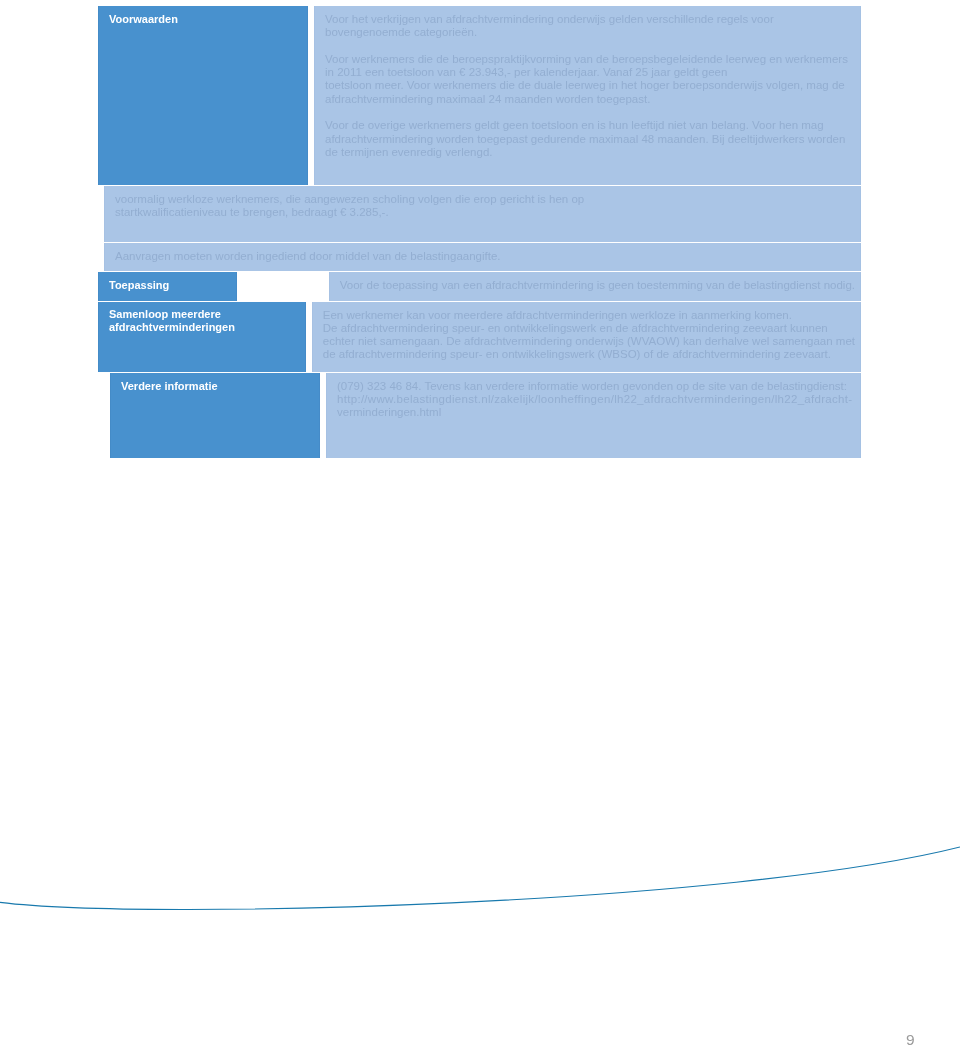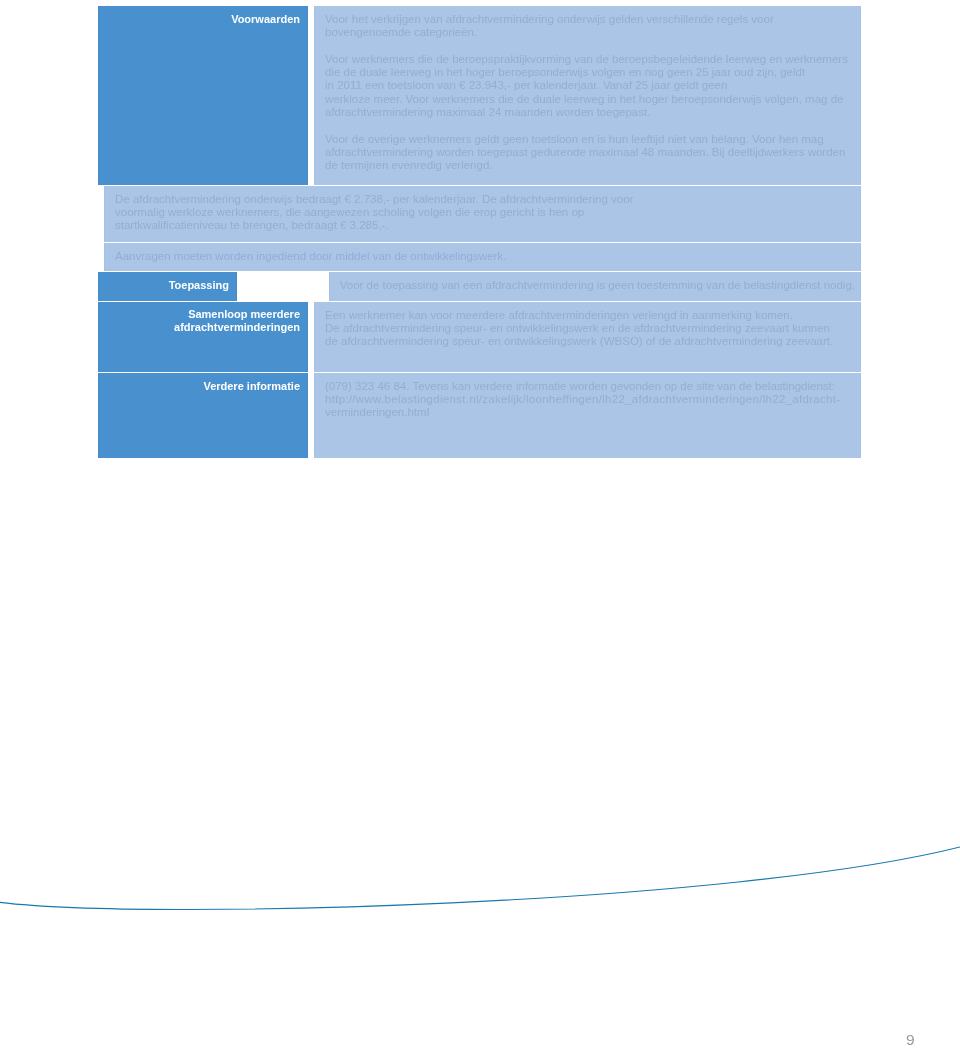--- a/index.html
+++ b/index.html
@@ -6,21 +6,21 @@
   body{width:960px;height:1048px;background:#ffffff;
        font-family:"Liberation Sans",sans-serif;overflow:hidden;position:relative;
        -webkit-font-smoothing:antialiased;}
   .page{position:absolute;left:0;top:0;width:960px;height:1048px;}
 
   .info-table{position:absolute;left:98px;top:6px;width:763px;}
   .trow{display:flex;align-items:stretch;}
   .label-cell{width:210px;background:#4891ce;color:#ffffff;
        box-shadow:inset 0.6px 0 0 0 #4488c3, inset -0.6px 0 0 0 #4488c3;
        font-weight:bold;font-size:11px;line-height:13.4px;
-       box-sizing:border-box;padding:6.5px 8px 4px 11px;text-align:right;}
+       box-sizing:border-box;padding:6.5px 8px 4px 11px;}
   .col-gap{width:6px;background:#ffffff;}
   .body-cell{flex:1;background:#aac5e6;color:#93aed1;
        box-shadow:inset 0.6px 0 0 0 #a3bfe1, inset -0.6px 0 0 0 #a3bfe1;
        font-size:11.5px;line-height:13.2px;
        box-sizing:border-box;padding:7px 6px 5px 11px;}
   .body-cell p{margin:0;white-space:nowrap;}
   .body-cell p.pspace{margin-top:13.6px;}
   .body-cell p.url-line{letter-spacing:0.3px;}
   .row-gap{height:1px;background:#ffffff;}
 
@@ -34,65 +34,64 @@
 <div class="page">
 
   <div class="info-table" id="info-table">
       <div class="trow" style="height: 179px;">
         <div class="label-cell">Voorwaarden</div>
         <div class="col-gap"></div>
         <div class="body-cell">
           <p>Voor het verkrijgen van afdrachtvermindering onderwijs gelden verschillende regels voor</p>
           <p>bovengenoemde categorieën.</p>
           <p class="pspace">Voor werknemers die de beroepspraktijkvorming van de beroepsbegeleidende leerweg en werknemers</p>
-          <p>die de duale leerweg in het hoger beroepsonderwijs volgen en nog geen 25 jaar oud zijn, geldt</p>
           <p>in 2011 een toetsloon van € 23.943,- per kalenderjaar. Vanaf 25 jaar geldt geen</p>
-          <p>werkloze meer. Voor werknemers die de duale leerweg in het hoger beroepsonderwijs volgen, mag de</p>
+          <p>toetsloon meer. Voor werknemers die de duale leerweg in het hoger beroepsonderwijs volgen, mag de</p>
           <p>afdrachtvermindering maximaal 24 maanden worden toegepast.</p>
           <p class="pspace">Voor de overige werknemers geldt geen toetsloon en is hun leeftijd niet van belang. Voor hen mag</p>
           <p>afdrachtvermindering worden toegepast gedurende maximaal 48 maanden. Bij deeltijdwerkers worden</p>
           <p>de termijnen evenredig verlengd.</p>
         </div>
       </div>
       <div class="row-gap"></div>
       <div class="trow" style="height: 56px;">
         <div class="col-gap"></div>
         <div class="body-cell">
-          <p>De afdrachtvermindering onderwijs bedraagt € 2.738,- per kalenderjaar. De afdrachtvermindering voor</p>
           <p>voormalig werkloze werknemers, die aangewezen scholing volgen die erop gericht is hen op</p>
           <p>startkwalificatieniveau te brengen, bedraagt € 3.285,-.</p>
         </div>
       </div>
       <div class="row-gap"></div>
       <div class="trow" style="height: 28px;">
         <div class="col-gap"></div>
         <div class="body-cell">
-          <p>Aanvragen moeten worden ingediend door middel van de ontwikkelingswerk.</p>
+          <p>Aanvragen moeten worden ingediend door middel van de belastingaangifte.</p>
         </div>
       </div>
       <div class="row-gap"></div>
       <div class="trow" style="height: 28.5px; gap: 44px;">
         <div class="label-cell">Toepassing</div>
         <div class="col-gap"></div>
         <div class="body-cell">
           <p>Voor de toepassing van een afdrachtvermindering is geen toestemming van de belastingdienst nodig.</p>
         </div>
       </div>
       <div class="row-gap"></div>
       <div class="trow" style="height: 70.5px;">
         <div class="label-cell">Samenloop meerdere afdrachtverminderingen</div>
         <div class="col-gap"></div>
         <div class="body-cell">
-          <p>Een werknemer kan voor meerdere afdrachtverminderingen verlengd in aanmerking komen.</p>
+          <p>Een werknemer kan voor meerdere afdrachtverminderingen werkloze in aanmerking komen.</p>
           <p>De afdrachtvermindering speur- en ontwikkelingswerk en de afdrachtvermindering zeevaart kunnen</p>
+          <p>echter niet samengaan. De afdrachtvermindering onderwijs (WVAOW) kan derhalve wel samengaan met</p>
           <p>de afdrachtvermindering speur- en ontwikkelingswerk (WBSO) of de afdrachtvermindering zeevaart.</p>
         </div>
       </div>
       <div class="row-gap"></div>
-      <div class="trow" style="height: 84.5px;">
+      <div class="trow" style="height: 84.5px; margin-left: 12px;">
         <div class="label-cell">Verdere informatie</div>
         <div class="col-gap"></div>
         <div class="body-cell">
           <p>(079) 323 46 84. Tevens kan verdere informatie worden gevonden op de site van de belastingdienst:</p>
           <p class=" url-line">http://www.belastingdienst.nl/zakelijk/loonheffingen/lh22_afdrachtverminderingen/lh22_afdracht-</p>
           <p>verminderingen.html</p>
         </div>
       </div>
     </div>
 

